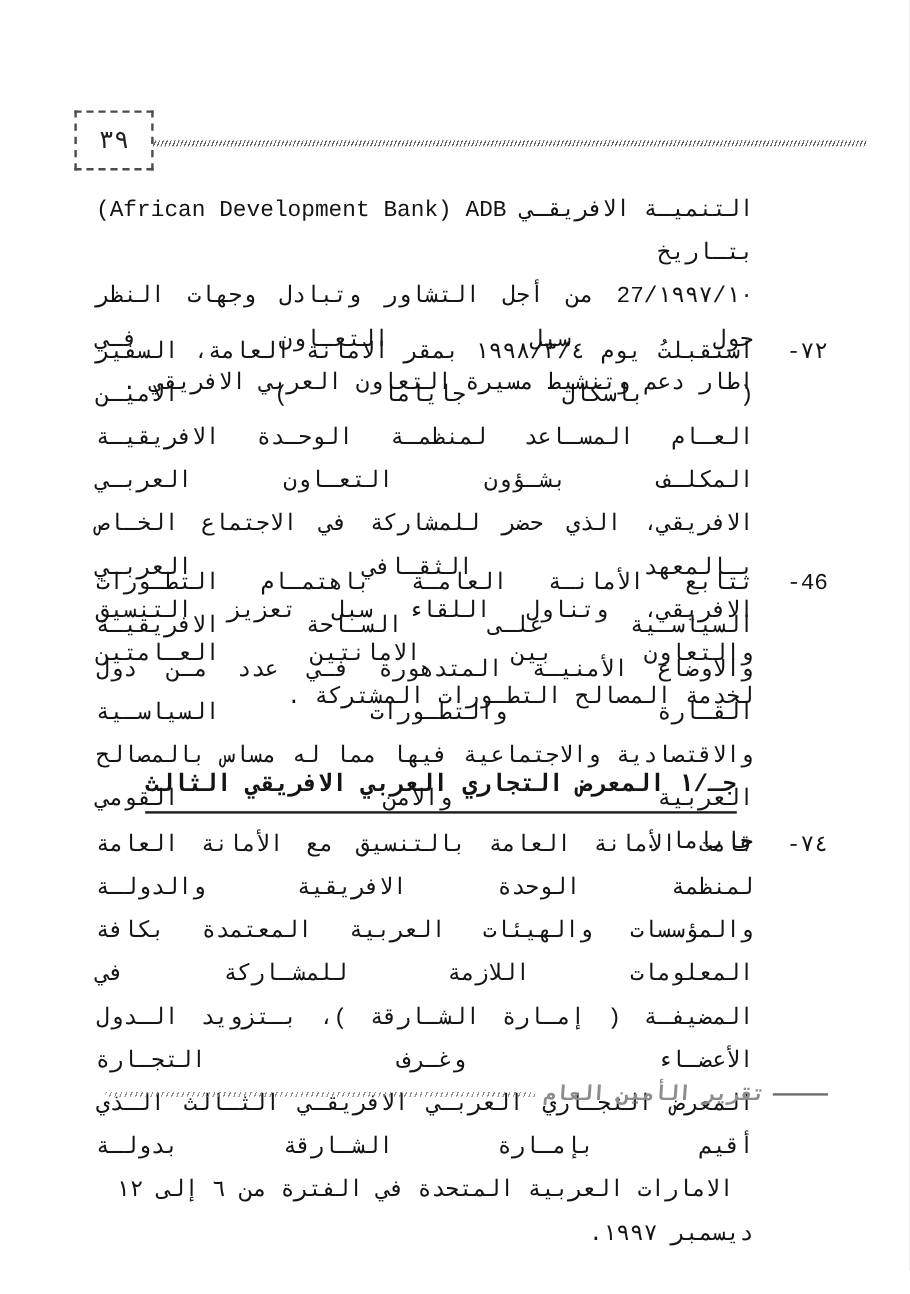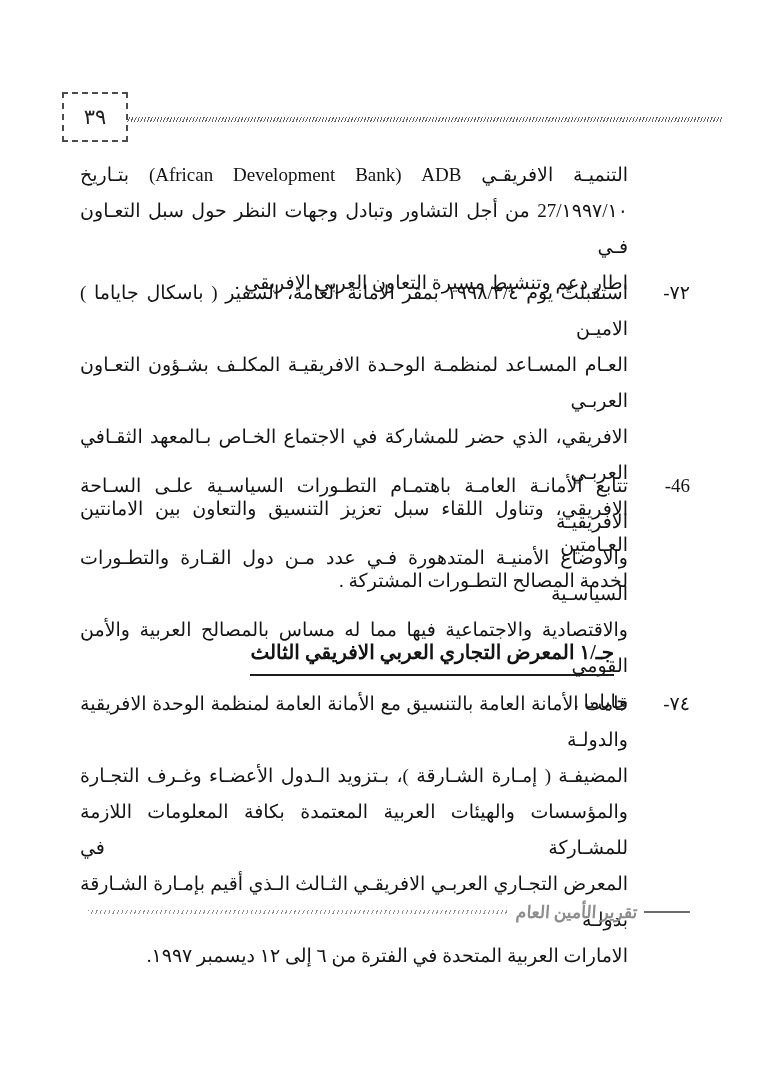--- a/index.html
+++ b/index.html
@@ -1,20 +1,20 @@
 <!DOCTYPE html>
 <html lang="ar"><head>
 <meta charset="utf-8">
 <style>
   html,body{margin:0;padding:0;background:#e8e8e8;}
   .page{
     position:relative;
     width:758px;height:1078px;
     background:#ffffff;
-    font-family:Liberation Serif, serif;
+    font-family:Liberation Mono, monospace;
     color:#141414;
     overflow:hidden;
     margin:0 auto;
   }
   
   .pagenum-box{
     position:absolute;left:62px;top:92px;
     width:62px;height:46px;
     border:2px dashed #4c4c4c;
     display:flex;align-items:center;justify-content:center;
@@ -107,22 +107,22 @@
     <div class="tline short" dir="rtl">جاياما .</div>
   </div>
 
   <div class="heading">
     <span class="h-inner" dir="rtl">جـ/١ المعرض التجاري العربي الافريقي الثالث</span>
   </div>
 
   <div class="block para" style="top:686px;">
     <span class="pnum" dir="rtl">٧٤-</span>
     <div class="tline just" dir="rtl">قامت الأمانة العامة بالتنسيق مع الأمانة العامة لمنظمة الوحدة الافريقية والدولـة</div>
+    <div class="tline just" dir="rtl">والمؤسسات والهيئات العربية المعتمدة بكافة المعلومات اللازمة للمشـاركة في</div>
     <div class="tline just" dir="rtl">المضيفـة ( إمـارة الشـارقة )، بـتزويد الـدول الأعضـاء وغـرف التجـارة</div>
-    <div class="tline just" dir="rtl">والمؤسسات والهيئات العربية المعتمدة بكافة المعلومات اللازمة للمشـاركة في</div>
     <div class="tline just" dir="rtl">المعرض التجـاري العربـي الافريقـي الثـالث الـذي أقيم بإمـارة الشـارقة بدولـة</div>
     <div class="tline short" dir="rtl">الامارات العربية المتحدة في الفترة من ٦ إلى ١٢ ديسمبر ١٩٩٧.</div>
   </div>
 
   <div class="footer">
     <span class="footer-dash"></span>
     <span class="footer-title" dir="rtl">تقرير الأمين العام</span>
     <span class="footer-dots"></span>
   </div>
 

